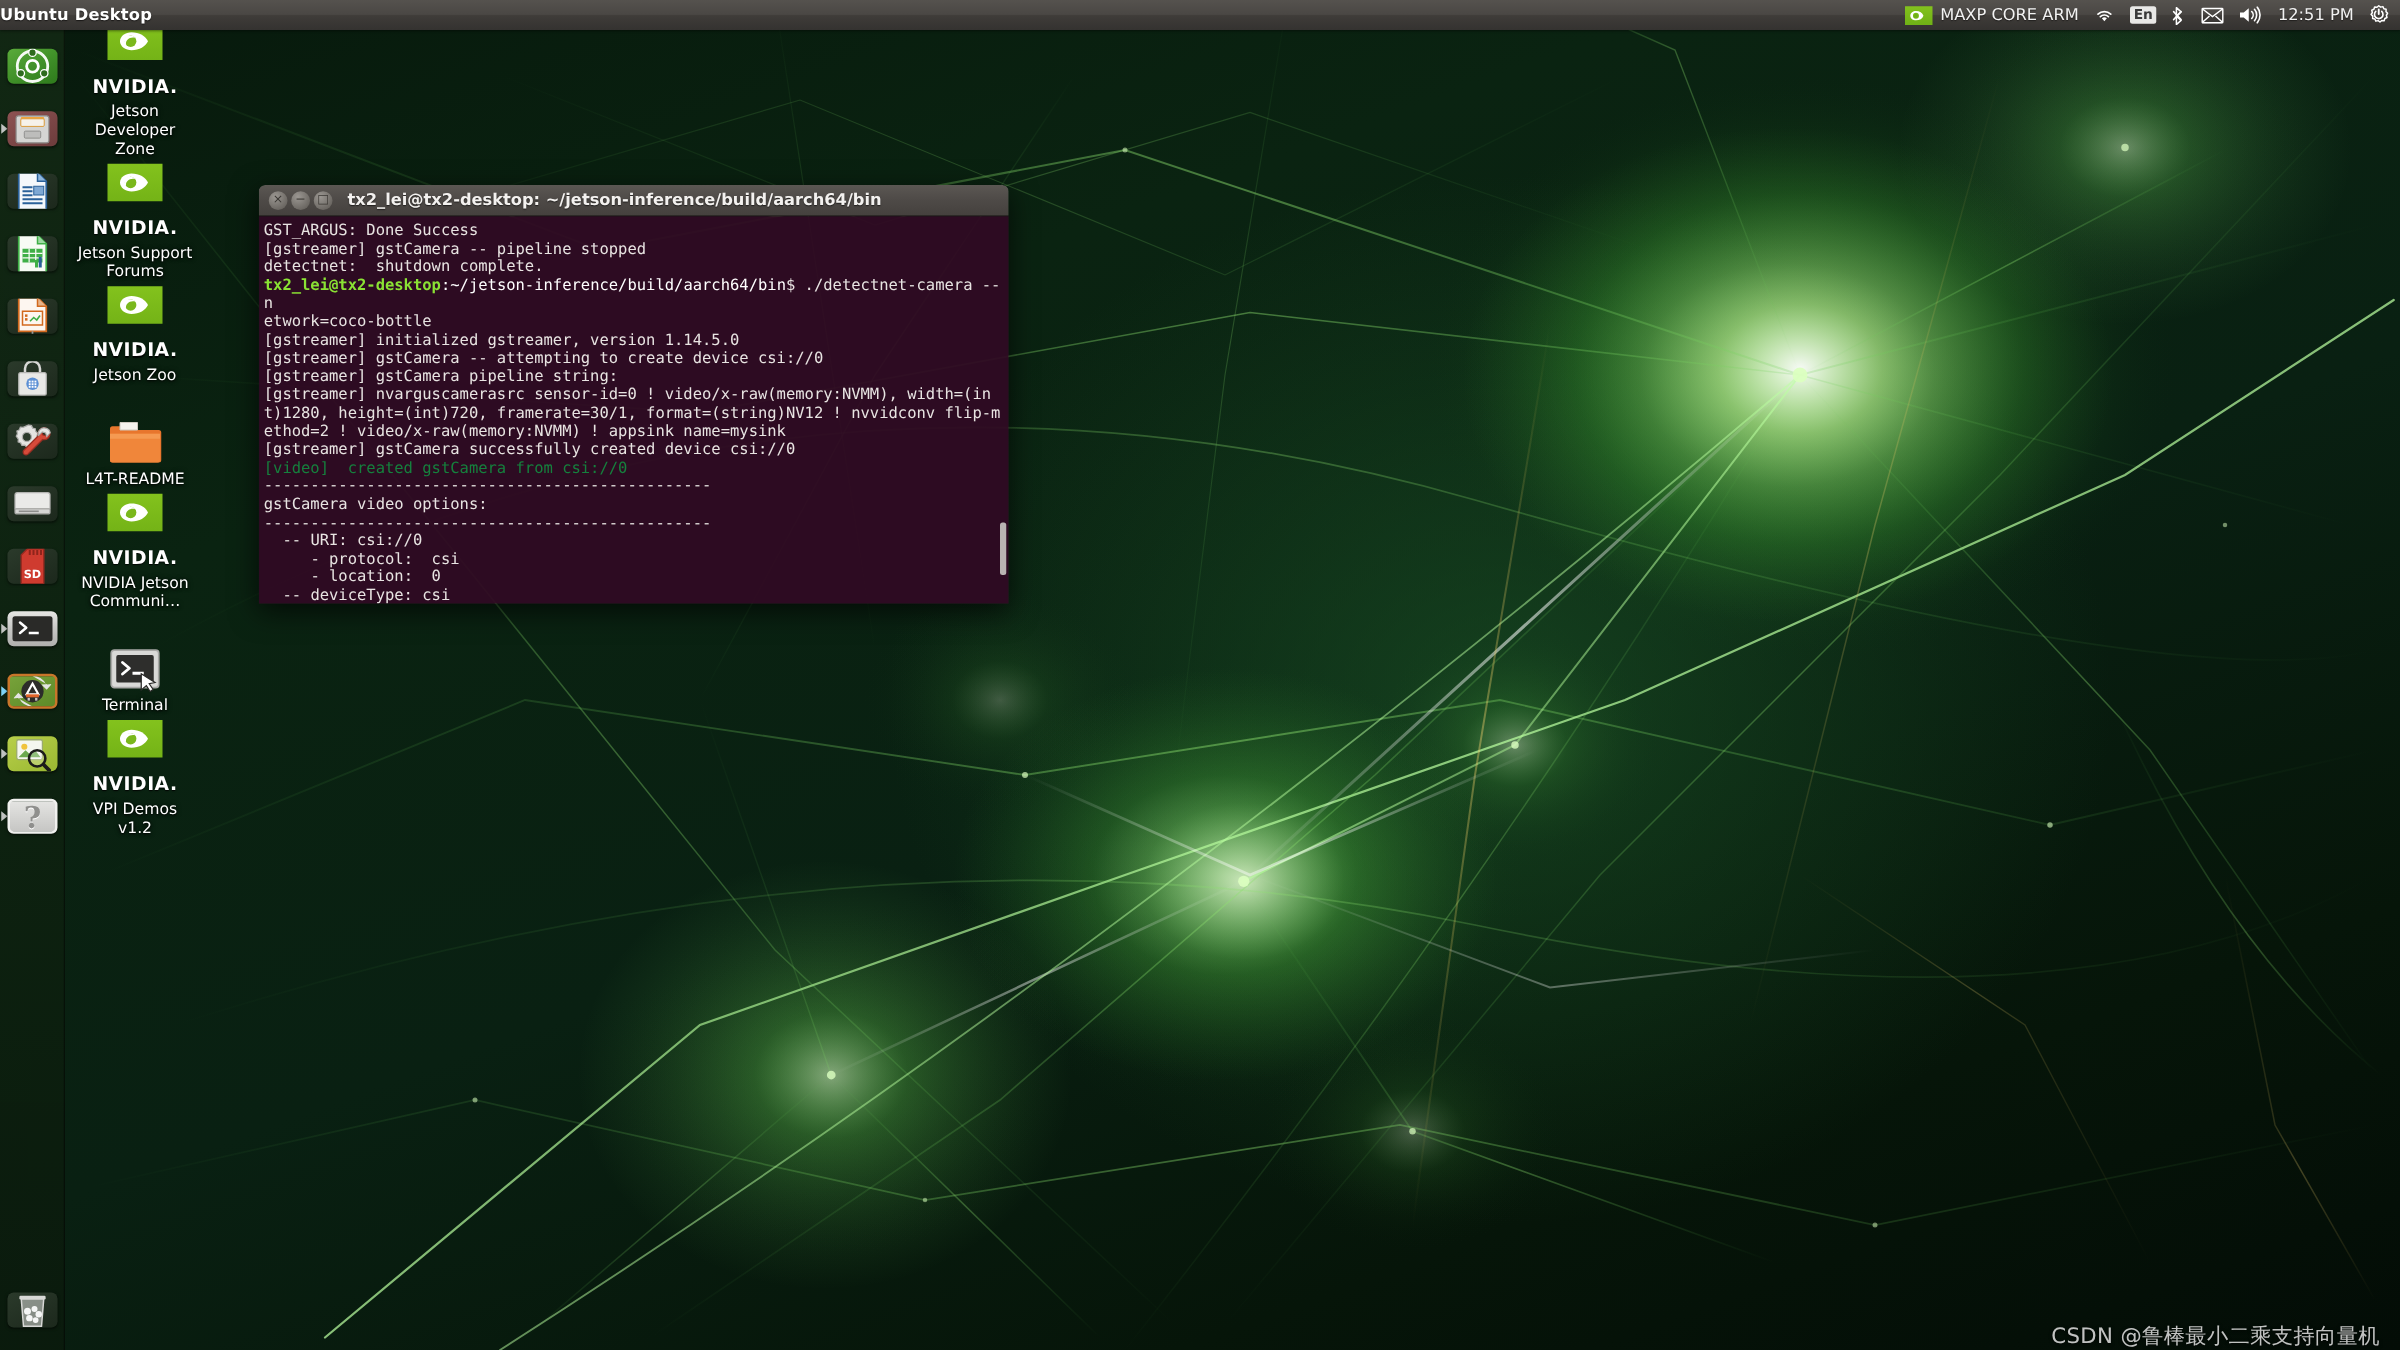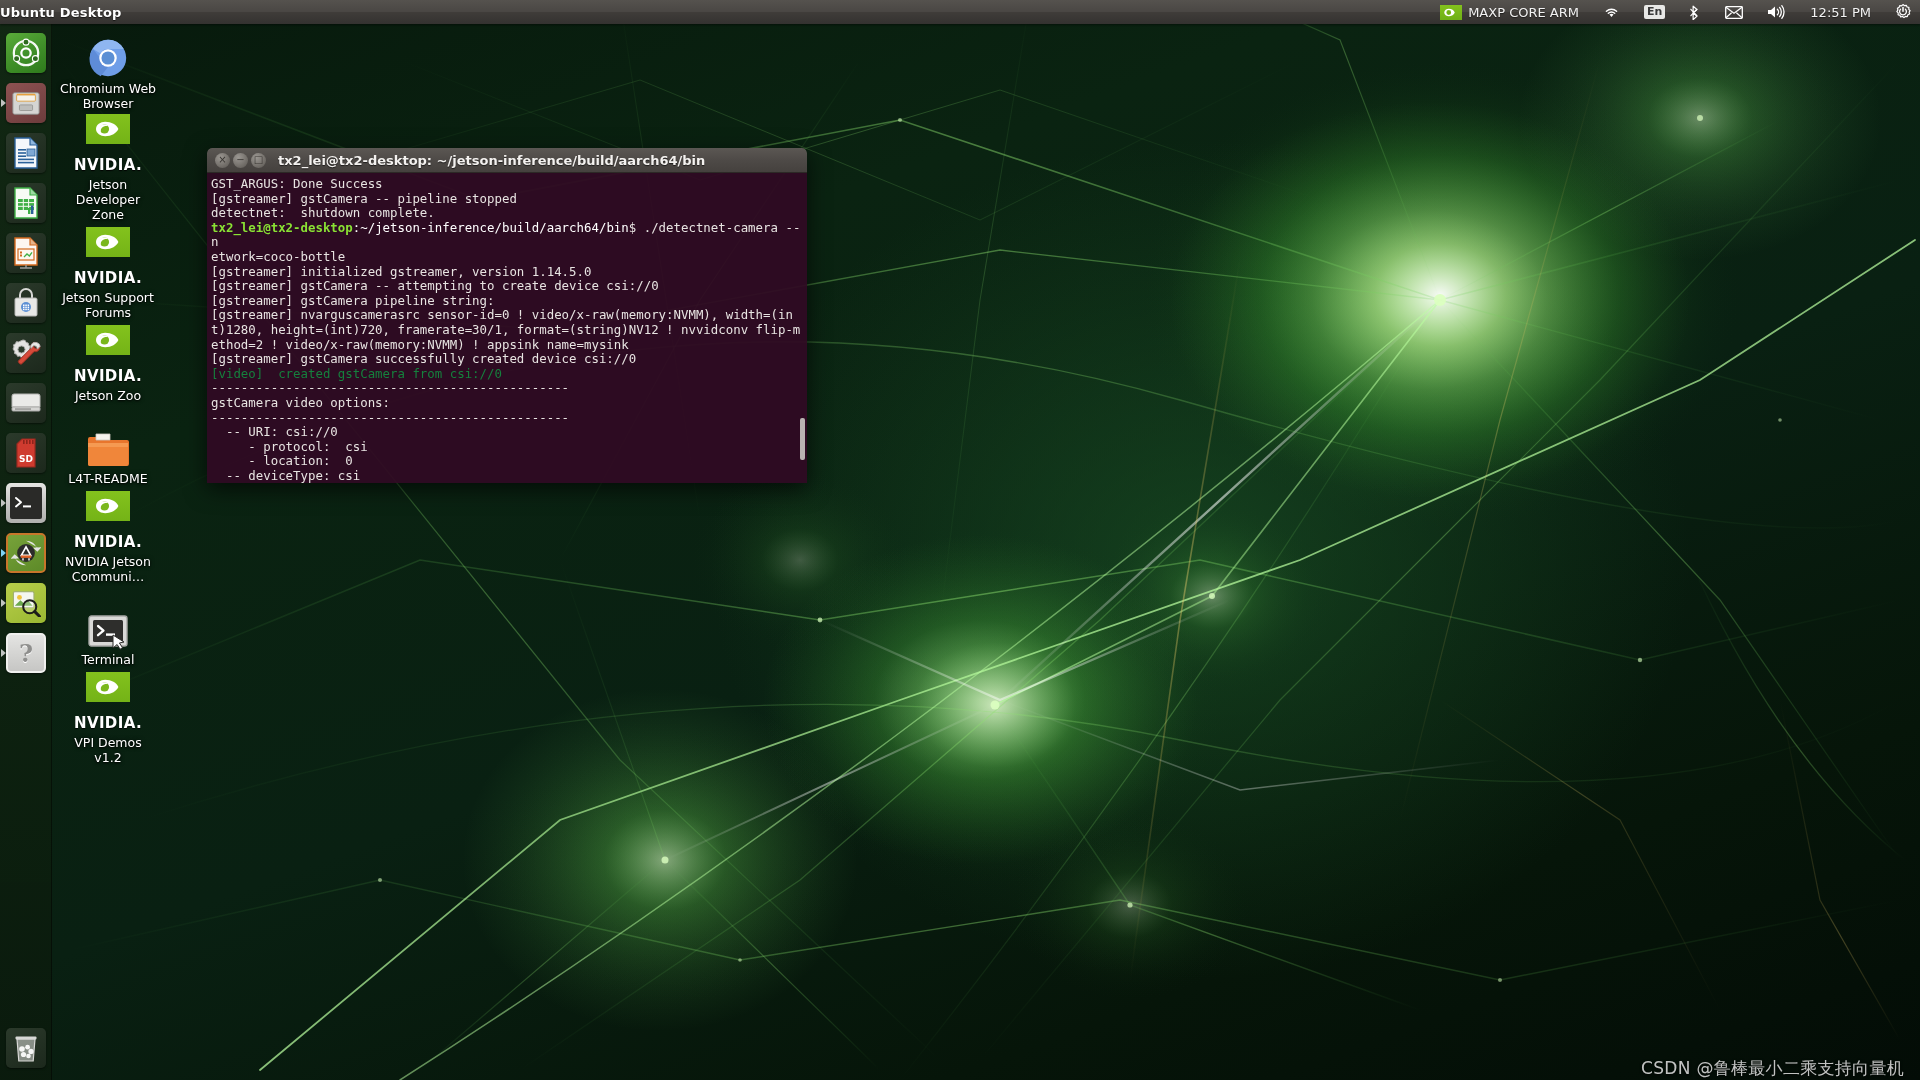--- a/index.html
+++ b/index.html
@@ -33,21 +33,21 @@
     color: #ffffff;
     font-size: 13px;
     box-shadow: 0 1px 2px rgba(0,0,0,0.45);
   }
   #panel-title {
     font-weight: bold;
     font-size: 13px;
     letter-spacing: 0.2px;
     text-shadow: 0 1px 1px rgba(0,0,0,0.6);
   }
-  #tray { margin-left: auto; display: flex; align-items: center; gap: 24px; padding-right: 9px; }
+  #tray { margin-left: auto; display: flex; align-items: center; gap: 12px; padding-right: 9px; }
   .tray-item { display: flex; align-items: center; height: 24px; cursor: default; }
   .tray-label { font-size: 13px; color: #f2f2f2; text-shadow: 0 1px 1px rgba(0,0,0,0.5); }
   #nv-tray-logo {
     width: 22px; height: 15px;
     background: linear-gradient(180deg,#83c21d 0%,#6fb016 100%);
     display: flex; align-items: center; justify-content: center;
     margin-right: 6px;
   }
   #kb-badge {
     background: #e8e8e6; color: #3a3a3a;
@@ -64,21 +64,21 @@
     z-index: 90;
     padding-top: 5px;
   }
   .launcher-item {
     position: relative;
     width: 52px; height: 48px;
     display: flex; align-items: center; justify-content: center;
     margin-bottom: 2px;
   }
   .launcher-tile {
-    width: 40px; height: 40px;
+    width: 40px; height: 28px;
     border-radius: 5px;
     display: flex; align-items: center; justify-content: center;
     position: relative; overflow: hidden;
     box-shadow: 0 1px 2px rgba(0,0,0,0.5);
   }
   .pip-left {
     position: absolute; left: 1px; top: 50%; transform: translateY(-50%);
     width: 0; height: 0;
     border-top: 4px solid transparent; border-bottom: 4px solid transparent;
     border-left: 5px solid rgba(225,225,225,0.85);
@@ -545,32 +545,20 @@
           <circle cx="10.5" cy="21.5" r="2.6"></circle>
             <circle cx="15.5" cy="23" r="2.3"></circle>
         </g>
       </svg>
     </div>
   </div>
 </div>
 
 <div id="desktop-icons">
 
-  <div class="desk-icon" style="margin-bottom:10px;">
-    <div class="desk-icon-img">
-      <svg width="40" height="40" viewBox="0 0 44 44">
-        <circle cx="22" cy="22" r="20" fill="#6f9ee8"></circle>
-        <path d="M22 2a20 20 0 0117.3 10H22a10 10 0 00-8.6 4.9L5.4 12A20 20 0 0122 2z" fill="#8fb6f0"></path>
-        <path d="M5.4 12l8 9.9A10 10 0 0022 32l-8 10A20 20 0 015.4 12z" fill="#5e8cd8"></path>
-        <circle cx="22" cy="22" r="9.6" fill="#ffffff"></circle>
-        <circle cx="22" cy="22" r="7.2" fill="#5b8fd4"></circle>
-      </svg>
-    </div>
-    <div class="desk-icon-label">Chromium Web Browser</div>
-  </div>
 
   <div class="desk-icon" style="margin-bottom:12px;">
     <div class="desk-icon-img">
       <div class="nv-wrap">
         <div class="nv-tile">
           <svg width="34" height="20" viewBox="0 0 34 20">
             <path d="M5 10c0-4.2 4.4-7.2 9.2-7.2 6.2 0 11.4 3.1 13.2 7.2-1.8 4.1-7 7.2-13.2 7.2C9.4 17.2 5 14.2 5 10z" fill="#ffffff"></path>
             <ellipse cx="13.5" cy="10" rx="4.6" ry="4.6" fill="#7ab81c"></ellipse>
             <path d="M9.6 6.4c2.6-1.6 6-1.2 7.8.9-2.2-.6-4.9-.2-6.4 1.4-1.3 1.3-1.6 3.2-.9 4.8-1.8-1.9-2.3-5.1-.5-7.1z" fill="#ffffff"></path>
           </svg>

